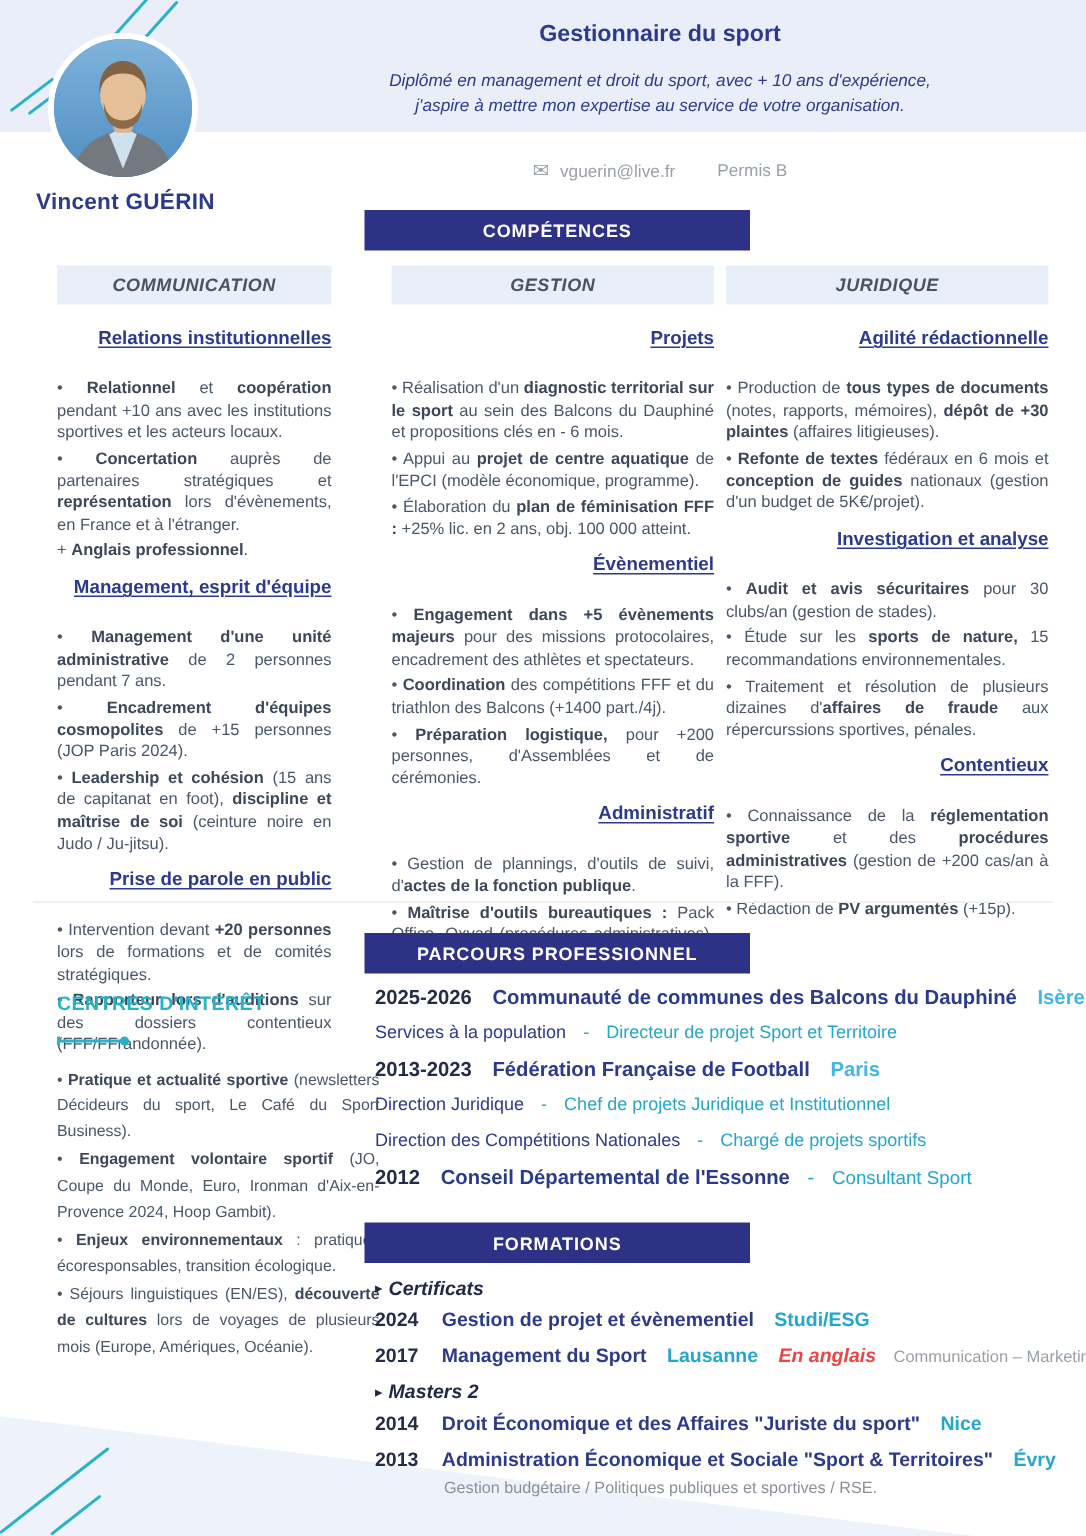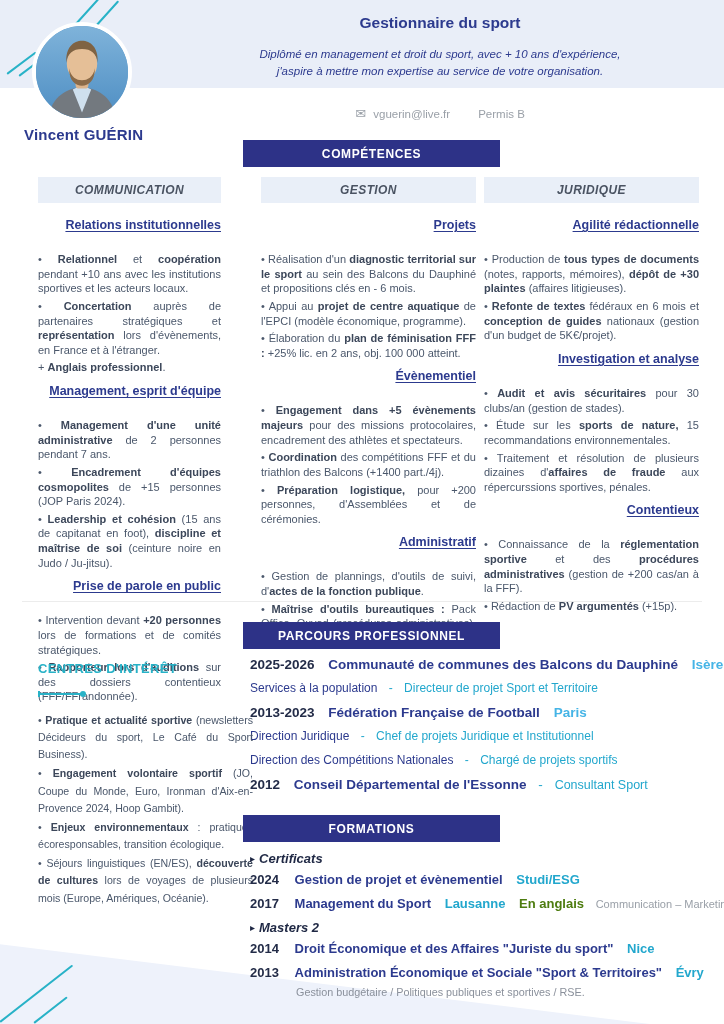--- a/index.html
+++ b/index.html
@@ -65,21 +65,21 @@
   .interests p{margin:0 0 2px 0;font-size:10.6px;line-height:1.62;color:var(--body-text);text-align:justify;}
   .interests p b{color:#3c475a;}
   
   .formations{position:absolute;left:250px;top:849px;width:472px;}
   .form-group-label{font-size:13px;font-weight:bold;font-style:italic;color:#1f2844;margin:2px 0 6px 0;}
   .form-group-label .tri{color:#1f2844;font-style:normal;font-size:10px;margin-right:4px;vertical-align:1px;}
   .form-row{font-size:13px;margin-bottom:9px;white-space:nowrap;}
   .form-row .fy{font-weight:bold;color:#232c48;margin-right:12px;}
   .form-row .ft{font-weight:bold;color:var(--heading-indigo);margin-top:19px;}
   .form-row .fl{color:var(--accent-cyan);font-weight:600;margin-left:10px;}
-  .form-row .ftag{font-weight:bold;color:#4d7c0f;margin-left:10px;}
+  .form-row .ftag{font-weight:bold;font-style:italic;color:#ef4444;margin-left:10px;}
   .form-row .fx{color:var(--muted-gray);font-size:11px;margin-left:8px;}
   .form-note{font-size:10.8px;color:#8a909b;margin:-3px 0 0 46px;}
   
   .tline{position:absolute;height:2px;background:var(--accent-teal);transform-origin:left center;border-radius:1px;}
   #t1{left:75px;top:24px;width:35px;transform:rotate(-48deg);}
   #t2{left:95px;top:26px;width:35px;transform:rotate(-48deg);}
   #t3{left:7px;top:73px;width:36px;transform:rotate(-37deg);}
   #t4{left:19px;top:75px;width:26px;transform:rotate(-37deg);}
   #b1{left:0px;top:1021px;width:92px;transform:rotate(-38deg);}
   #b2{left:34px;top:1022px;width:42px;transform:rotate(-38deg);}

